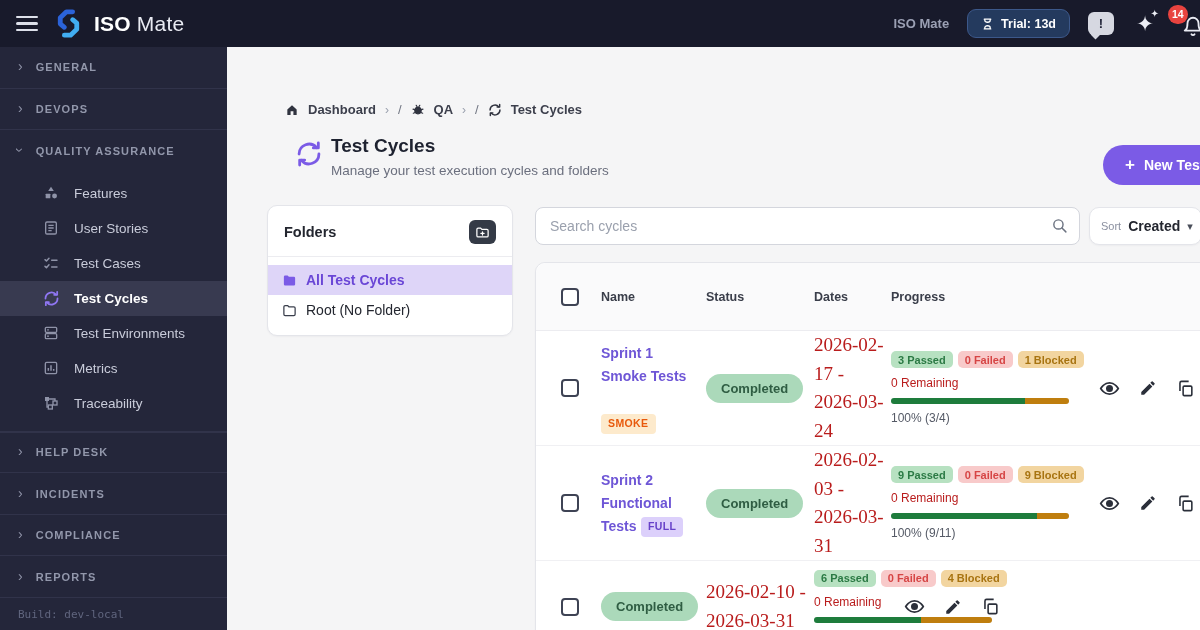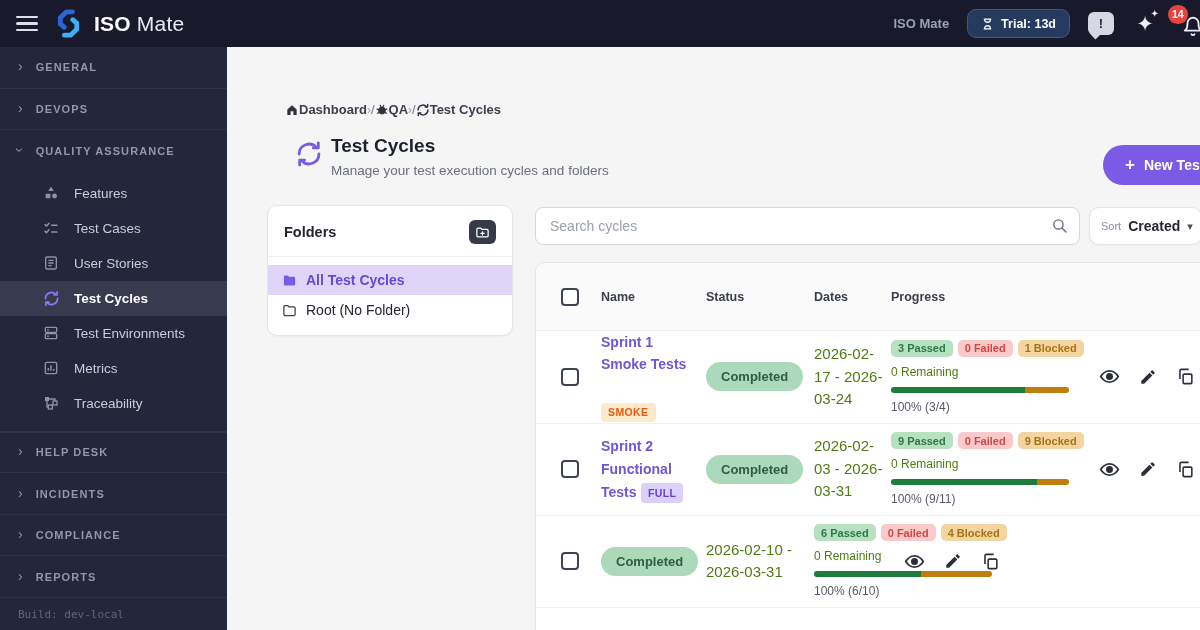--- a/index.html
+++ b/index.html
@@ -35,21 +35,21 @@
   .navitem { display:flex; align-items:center; gap:14px; height:35px; padding:0 18px 0 42px; font-size:13.5px; cursor:pointer; }
   .navitem .nicon { width:18px; height:18px; color:#8f93a8; display:flex; align-items:center; justify-content:center; flex:0 0 18px; }
   .navitem.active { background:#383a50; color:#fff; font-weight:700; }
   .navitem.active .nicon { color:#8f76f2; }
   .qa-items { padding:4px 0 10px; border-bottom:1px solid #31334a; }
   .build-line { margin-top:auto; padding:10px 18px 9px; font-family:"DejaVu Sans Mono","Liberation Mono",monospace; font-size:11px; color:#60657e; }
 
   
   .main { position:absolute; left:227px; top:47px; width:973px; height:583px; background:#f5f5f6; overflow:hidden; }
 
-  .breadcrumb { position:absolute; left:58px; top:55px; display:flex; align-items:center; font-size:13px; color:#3c3f4c; font-weight:600; }
+  .breadcrumb { position:absolute; left:58px; top:55px; display:flex; align-items:center; gap:9px; font-size:13px; color:#3c3f4c; font-weight:600; }
   .bc-icon { color:#30333f; display:flex; align-items:center; }
   .bc-sep { color:#9aa0ae; font-weight:400; font-size:12px; }
   .bc-slash { color:#707582; font-weight:400; }
   .bc-link { cursor:pointer; }
 
   .ph-icon { position:absolute; left:68px; top:93px; color:#7b5be6; }
   .page-title { position:absolute; left:104px; top:88px; font-size:19px; font-weight:800; color:#1e2230; }
   .page-sub { position:absolute; left:104px; top:116px; font-size:13.5px; color:#6b6f7e; }
   .new-btn { position:absolute; left:876px; top:98px; height:40px; border:none; border-radius:999px; background:#7b5be6; color:#fff; font-size:14px; font-weight:700; padding:0 26px 0 22px; display:flex; align-items:center; gap:9px; white-space:nowrap; cursor:pointer; font-family:inherit; }
   .new-btn .plus { font-size:17px; font-weight:600; }
@@ -84,27 +84,27 @@
   .th { font-size:12.5px; font-weight:700; color:#3a3e4a; }
   .checkbox { width:18px; height:18px; border:2px solid #3e4354; border-radius:4px; background:#fff; cursor:pointer; }
   .trow { min-height:92px; border-bottom:1px solid #f0f0f3; }
   .namewrap { line-height:1.4; padding-right:6px; }
   .cycle-link { color:#6e56d6; font-size:14px; font-weight:600; text-decoration:none; cursor:pointer; }
   .tag { display:inline-block; font-size:10.5px; font-weight:700; letter-spacing:.4px; padding:2.5px 7px; border-radius:4px; margin-top:3px; }
   .tag-orange { background:#fdeacc; color:#e8590c;margin-top:27px; }
   .tag-purple { background:#dcd0fb; color:#6741c9; }
   .tag-green { background:#d9f2e0; color:#2f9e44; }
   .pill { display:inline-block; background:#abd9ba; color:#2f5d43; font-size:13px; font-weight:700; padding:7px 15px; border-radius:16px; }
-  .dates { font-size:15px; color:#4d7c0f; line-height:1.5; padding-right:6px; word-break:break-word; }
+  .dates { font-size:19px; color:#b91c1c; line-height:1.5; padding-right:6px; word-break:break-word;font-family:Liberation Serif, serif; }
   .badges { display:flex; gap:5px; flex-wrap:nowrap; }
   .badge { font-size:11px; font-weight:600; padding:2.5px 7px; border-radius:5px; white-space:nowrap; }
   .b-pass { background:#b7e1c1; color:#2b7a44; }
   .b-fail { background:#f8caca; color:#d64545; }
   .b-block { background:#f2d5a0; color:#a87411; }
-  .remaining { font-size:12px; color:#4d7c0f; margin-top:8px; }
+  .remaining { font-size:12px; color:#b91c1c; margin-top:8px; }
   .bar { display:flex; height:6px; border-radius:3px; overflow:hidden; margin:8px 0 7px; background:#eceef0; width:178px; }
   .seg { height:100%; }
   .seg.g { background:#1e7c3c; }
   .seg.o { background:#bf7e0e; }
   .pct { font-size:12px; color:#555a66; }
   .actions { display:flex; gap:19px; align-items:center; color:#2b2f3a; padding-left:13px; }
   .act-btn { background:none; border:none; color:#2b2f3a; cursor:pointer; padding:0; display:flex; }
 </style>
 </head>
 <body>
@@ -167,34 +167,34 @@
           <svg width="16" height="16" viewBox="0 0 24 24" fill="currentColor">
               <path d="M12 2.5 16.2 9H7.8z"></path>
               <rect x="4" y="13" width="7" height="7" rx="1"></rect>
               <circle cx="17.3" cy="16.5" r="3.7"></circle>
             </svg>
         </span>
           <span>Features</span>
       </div>
       <div class="navitem">
         <span class="nicon">
-          <svg width="16" height="16" viewBox="0 0 24 24" fill="none" stroke="currentColor" stroke-width="2.2" stroke-linecap="round" stroke-linejoin="round">
-              <path d="M3 7l2.2 2L9 4.8M13 8h8M3 17l2.2 2L9 14.8M13 18h8"></path>
-            </svg>
-        </span>
-          <span>Test Cases</span>
-      </div>
-      <div class="navitem">
-        <span class="nicon">
           <svg width="16" height="16" viewBox="0 0 24 24" fill="none" stroke="currentColor" stroke-width="2">
               <rect x="4" y="3" width="16" height="18" rx="2"></rect>
               <path d="M8 8h8M8 12h8M8 16h5"></path>
             </svg>
         </span>
           <span>User Stories</span>
+      </div>
+      <div class="navitem">
+        <span class="nicon">
+          <svg width="16" height="16" viewBox="0 0 24 24" fill="none" stroke="currentColor" stroke-width="2.2" stroke-linecap="round" stroke-linejoin="round">
+              <path d="M3 7l2.2 2L9 4.8M13 8h8M3 17l2.2 2L9 14.8M13 18h8"></path>
+            </svg>
+        </span>
+          <span>Test Cases</span>
       </div>
       <div class="navitem active">
         <span class="nicon">
           <svg width="17" height="17" viewBox="0 0 24 24" fill="none" stroke="currentColor" stroke-width="2.5" stroke-linecap="round" stroke-linejoin="round">
               <path d="M20.5 12a8.5 8.5 0 0 1-15 5.4"></path>
               <path d="M3.5 12a8.5 8.5 0 0 1 15-5.4"></path>
               <path d="M4 21.5v-4.3h4.3"></path>
               <path d="M20 2.5v4.3h-4.3"></path>
             </svg>
         </span>

